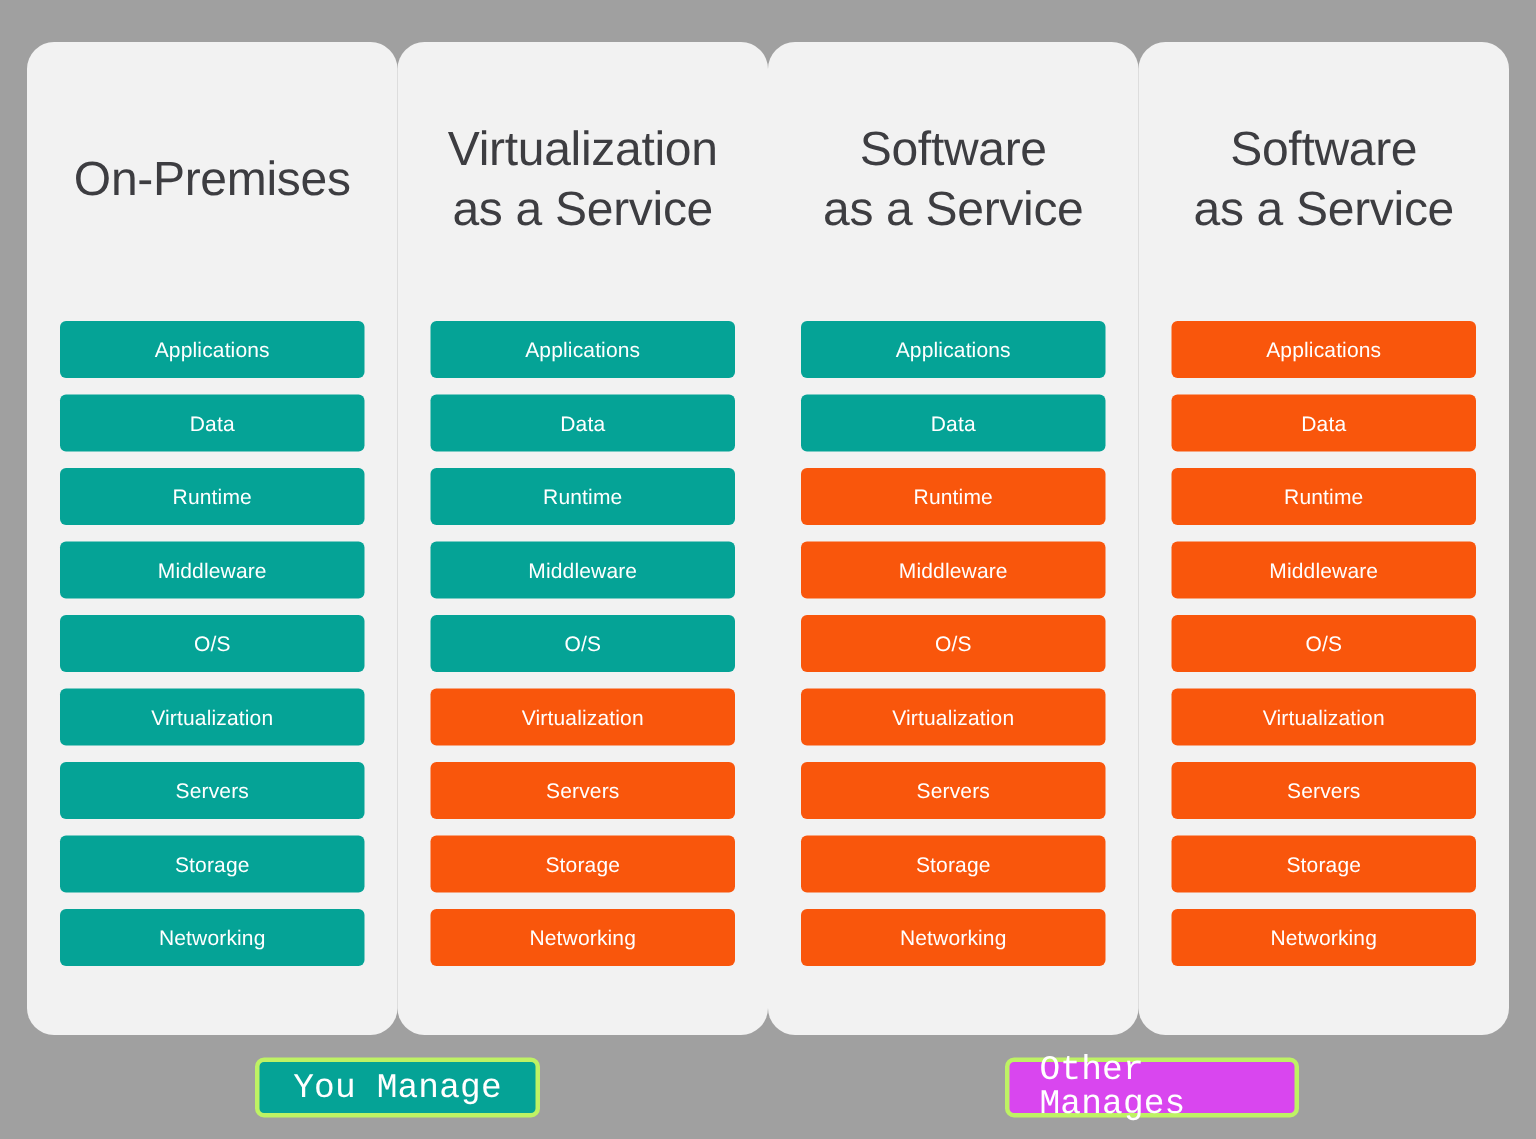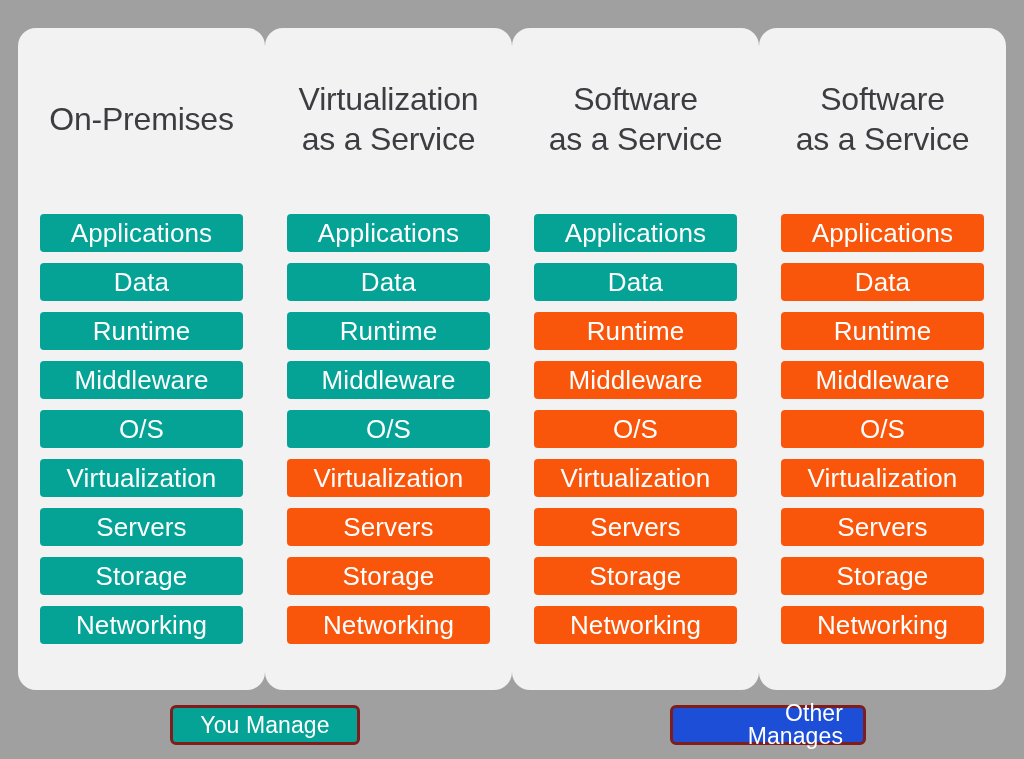--- a/index.html
+++ b/index.html
@@ -65,60 +65,61 @@
     padding-bottom: 14px;
   }
 
   .layer {
     height: 38px;
     border-radius: 4px;
     display: flex;
     align-items: center;
     justify-content: center;
     color: #ffffff;
-    font-size: 26px;
+    font-size: 14px;
     line-height: 1;
     font-weight: 400;
     letter-spacing: 0.1px;
     box-sizing: border-box;
   }
 
   .layer.you   { background: #05a396; }
   .layer.other { background: #f9560c; }
 
   
   .legend {
     position: absolute;
     top: 705px;
     height: 44px;
   }
   .legend-chip {
     height: 40px;
     border-radius: 6px;
-    border: 3px solid #7f1d1d;
+    border: 3px solid #bef264;
     box-sizing: border-box;
     display: flex;
     align-items: center;
     justify-content: center;
     color: #ffffff;
     font-size: 23px;
     line-height: 1;
     padding: 0 20px;
     letter-spacing: 0.1px;
+    font-family: Liberation Mono, monospace;
   }
   .legend-you {
     left: 170px;
     width: 190px;
   }
   .legend-other {
     left: 670px;
     width: 196px;
   }
   .chip-you   { background: #05a396; }
-  .chip-other { background: #1d4ed8; text-align: right; }
+  .chip-other { background: #d946ef; }
 </style>
 </head>
 <body>
 
 <div id="stage">
 
   <div class="columns">
       <div class="card">
         <div class="card-title">On-Premises</div>
         <div class="stack">

